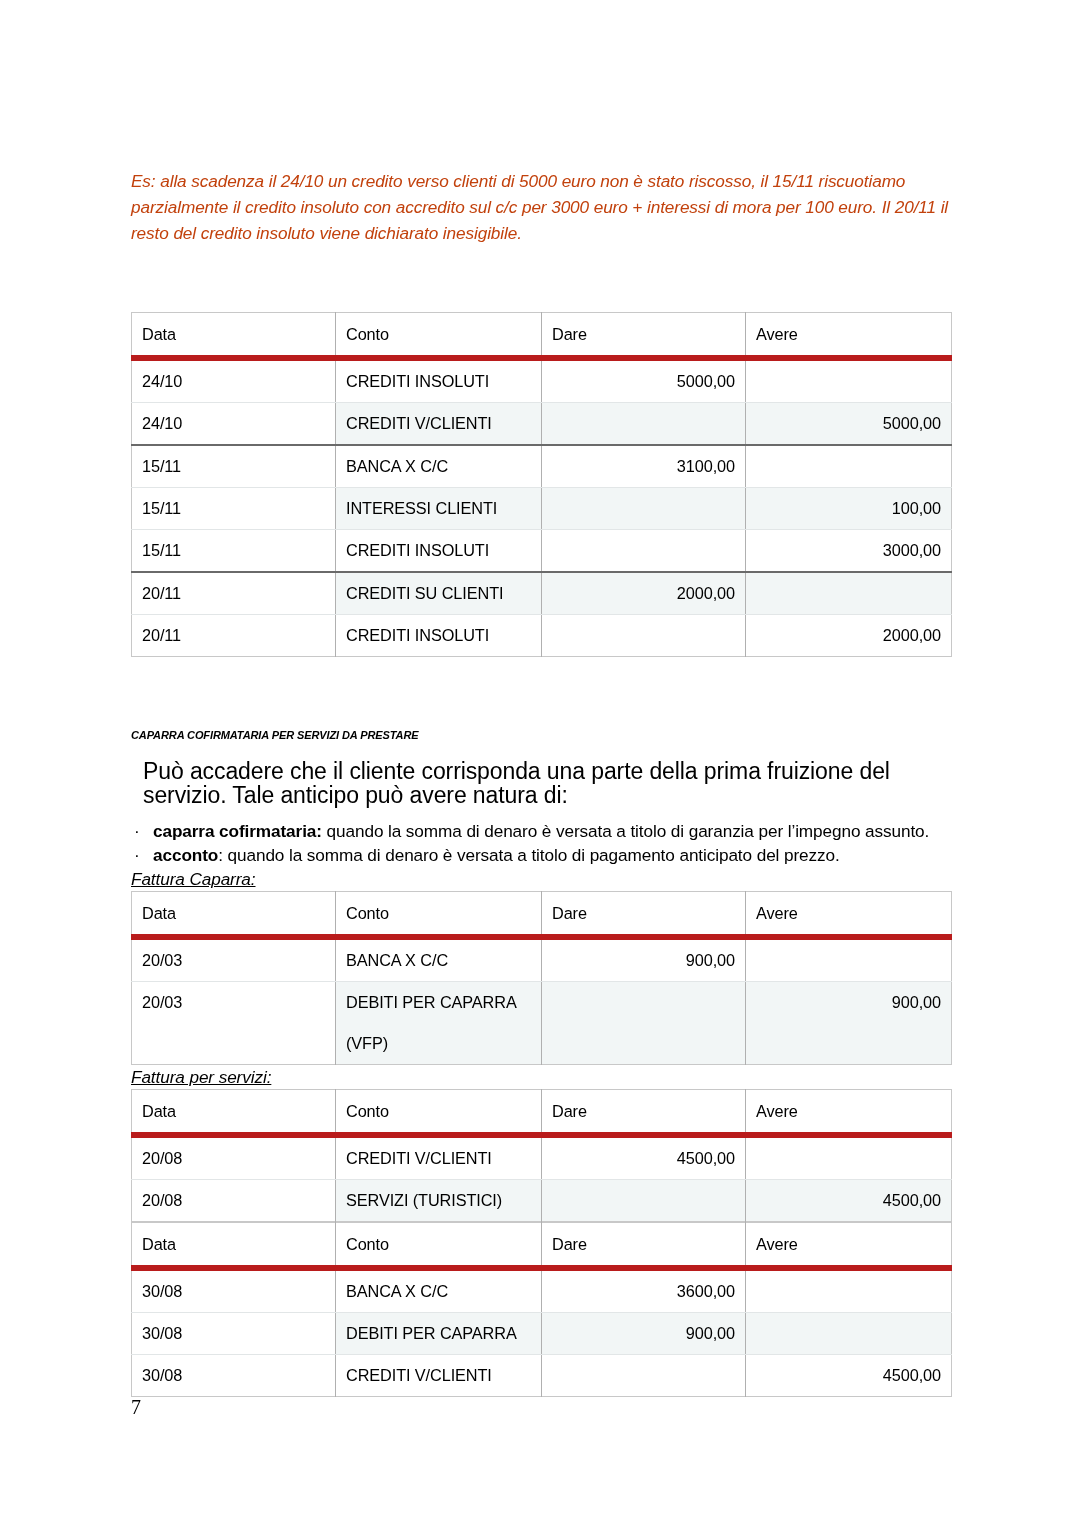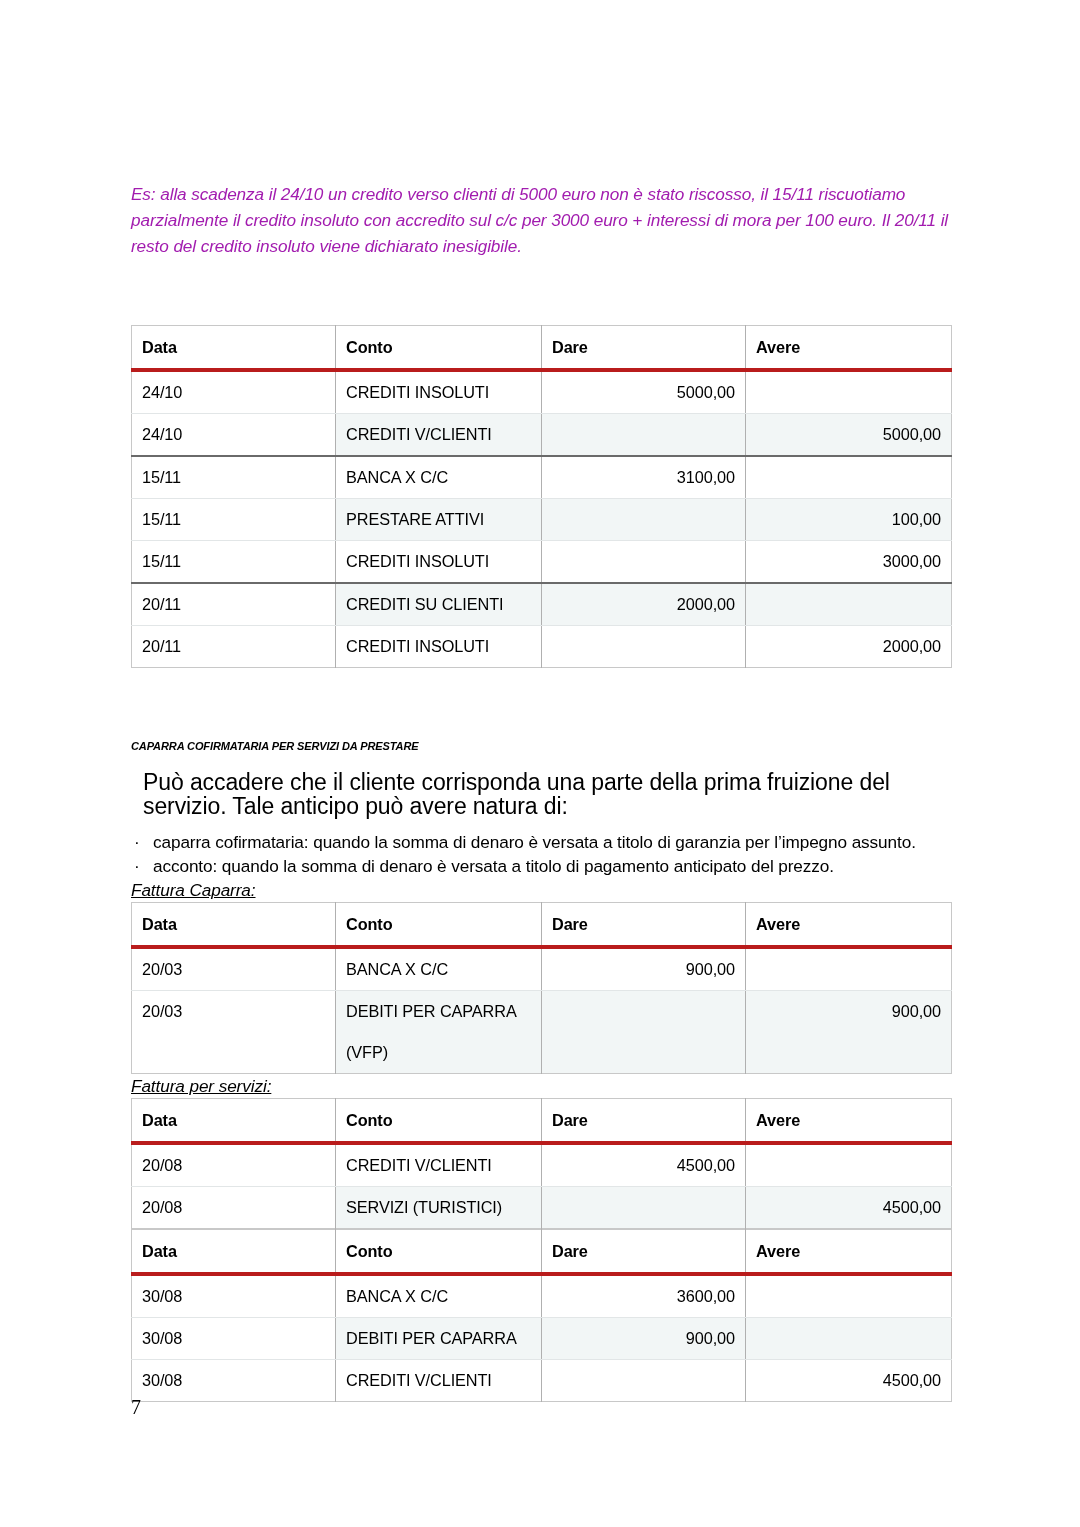--- a/index.html
+++ b/index.html
@@ -29,22 +29,22 @@
     top: 168px;
     width: 820px;
   }
 
   
   .intro {
     font-style: italic;
     font-size: 17.2px;
     line-height: 26px;
     letter-spacing: -0.1px;
-    margin: 13px 0 0 0;
-    color: #a21caf;
+    margin: 0 0 0 0;
+    color: #c2410c;
   }
 
   .section-gap { height: 66px; }
 
   .sec-heading {
     font-weight: bold;
     font-style: italic;
     font-size: 11px;
     line-height: 24px;
     letter-spacing: -0.1px;
@@ -66,21 +66,21 @@
     padding-left: 22px;
     position: relative;
   }
   .bullet .dot {
     position: absolute;
     left: 3px;
     top: 0;
     font-size: 17.2px;
     line-height: 24px;
   }
-  .bullet b { font-weight: normal; }
+  .bullet b { font-weight: bold; }
 
   .caption {
     font-size: 17.2px;
     font-style: italic;
     line-height: 24px;
     letter-spacing: -0.1px;
     margin: 0;
     text-decoration: underline;
     display: inline-block;
   }
@@ -104,26 +104,26 @@
     font-size: 16.3px;
     letter-spacing: -0.1px;
     padding: 0;
     vertical-align: top;
     border-right: 1px solid #b0b0b0;
   }
   table.ledger th:last-child,
   table.ledger td:last-child { border-right: none; }
 
   table.ledger thead th {
-    font-weight: bold;
+    font-weight: normal;
     text-align: left;
     height: 42px;
     line-height: 42px;
     padding: 0 10px;
-    border-bottom: 4px solid #b91c1c;
+    border-bottom: 6px solid #b91c1c;
     background: #ffffff;
   }
 
   table.ledger tbody td {
     height: 41px;
     line-height: 41px;
     padding: 0 10px;
     border-bottom: 1px solid #e2e6e7;
   }
   table.ledger tbody tr:last-child td { border-bottom: none; }
@@ -193,21 +193,21 @@
               <td class="num avere">5000,00</td>
             </tr>
             <tr>
               <td class="data">15/11</td>
               <td class="conto">BANCA X C/C</td>
               <td class="num dare">3100,00</td>
               <td class="num avere"></td>
             </tr>
             <tr class="tint">
               <td class="data">15/11</td>
-              <td class="conto">PRESTARE ATTIVI</td>
+              <td class="conto">INTERESSI CLIENTI</td>
               <td class="num dare"></td>
               <td class="num avere">100,00</td>
             </tr>
             <tr class="group-end">
               <td class="data">15/11</td>
               <td class="conto">CREDITI INSOLUTI</td>
               <td class="num dare"></td>
               <td class="num avere">3000,00</td>
             </tr>
             <tr class="tint">

